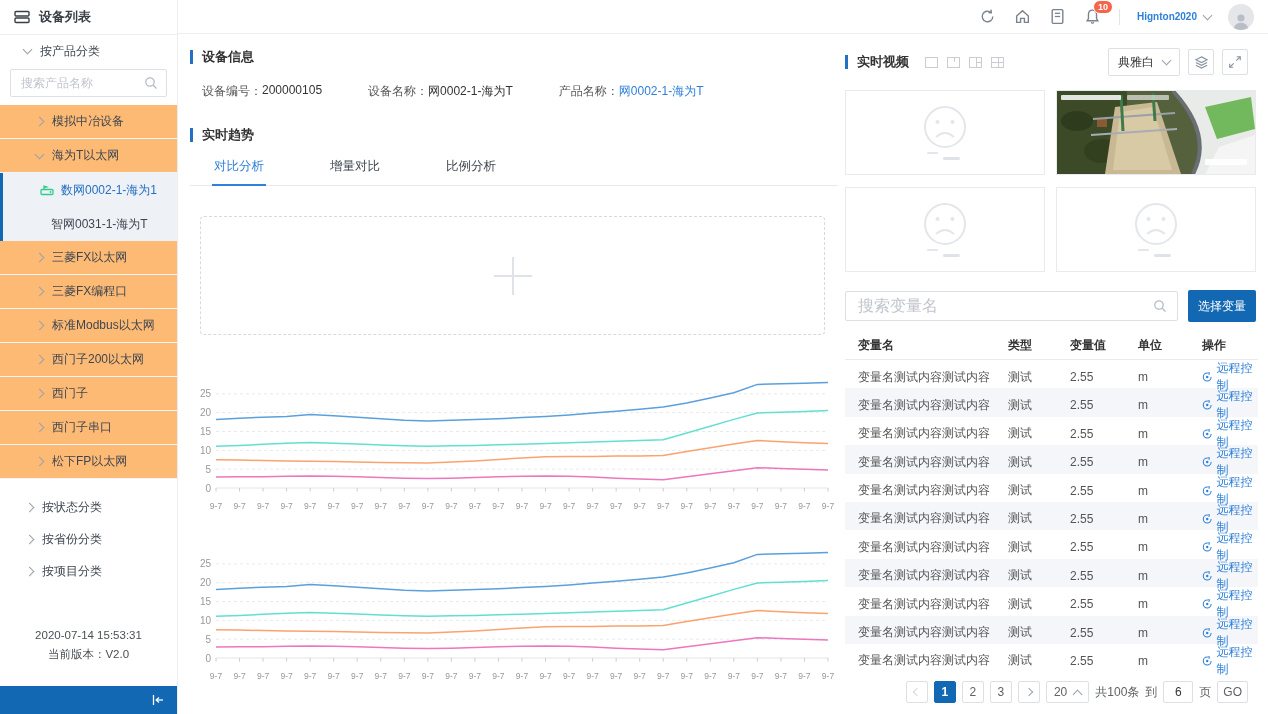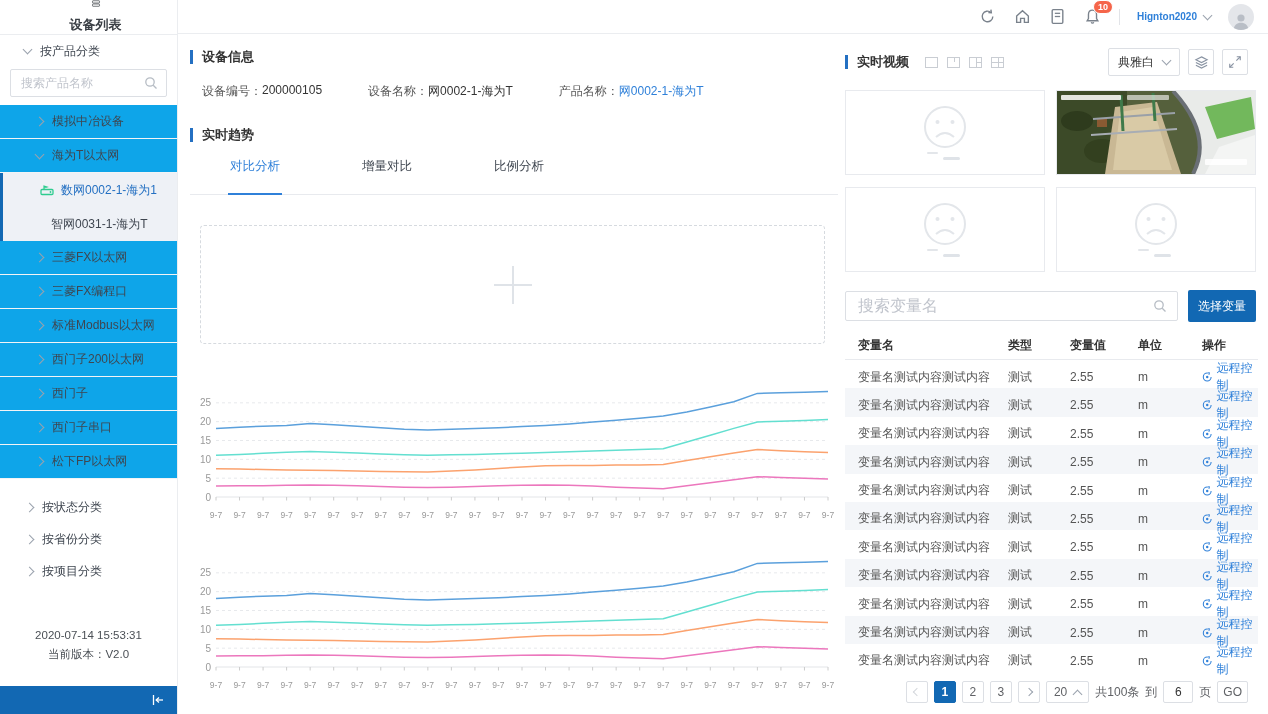--- a/index.html
+++ b/index.html
@@ -2,29 +2,29 @@
 <html><head>
 <meta charset="utf-8">
 <style>
   html,body{margin:0;padding:0;}
   body{width:1268px;height:714px;position:relative;overflow:hidden;background:#fff;
        font-family:"Liberation Sans","DejaVu Sans",sans-serif;font-size:12px;color:#333;}
   
   .sidebar{position:absolute;left:0;top:0;bottom:0;width:178px;border-right:1px solid #ebedf0;
            display:flex;flex-direction:column;background:#fff;z-index:3;box-sizing:border-box;}
   .sb-header{height:34px;min-height:34px;border-bottom:1px solid #ebedf0;display:flex;align-items:center;
-             padding-left:14px;gap:9px;font-weight:bold;font-size:13px;color:#3a3f45;flex-direction:column;}
+             padding-left:14px;gap:9px;font-weight:bold;font-size:13px;color:#3a3f45;}
   .sb-scroll{flex:0 0 auto;}
   .sb-group{height:32px;display:flex;align-items:center;gap:9px;padding-left:24px;color:#3f4650;cursor:pointer;}
   .sb-search{margin:2px 10px 8px;height:26px;border:1px solid #dcdfe4;border-radius:2px;display:flex;
              align-items:center;padding:0 8px;background:#fff;}
   .sb-search input{border:none;outline:none;flex:1;font-size:12px;color:#333;min-width:0;background:transparent;}
   .sb-search input::placeholder{color:#c0c4cc;}
   .tree-item{height:33px;display:flex;align-items:center;gap:9px;padding-left:36px;border-bottom:1px solid #f2f4f6;
-             color:#3f4650;cursor:pointer;background:#0ea5e9;}
+             color:#3f4650;cursor:pointer;background:#fdba74;}
   .sel-group{background:#eef1f6;border-left:3px solid #1268b3;}
   .dev-item{height:34px;display:flex;align-items:center;gap:7px;padding-left:37px;cursor:pointer;color:#3f4650;}
   .dev-item.selected{color:#2470c2;}
   .dev-item.plain{padding-left:48px;}
   .sb-bottom-groups{padding-top:12px;}
   .sb-bgroup{height:32px;display:flex;align-items:center;gap:9px;padding-left:26px;color:#3f4650;cursor:pointer;}
   .sb-footer{margin-top:auto;text-align:center;font-size:11.5px;color:#4a4f55;line-height:19px;padding-bottom:22px;}
   .sb-bottombar{height:28px;min-height:28px;background:#1268b3;display:flex;align-items:center;
                 justify-content:flex-end;padding-right:8px;}
   .collapse-btn{width:22px;height:18px;display:flex;align-items:center;justify-content:center;cursor:pointer;}
@@ -47,21 +47,21 @@
   
   .main{position:absolute;left:178px;top:34px;width:668px;bottom:0;padding:14px 0 0 12px;box-sizing:border-box;background:#fff;}
   .section-title{display:flex;align-items:center;gap:9px;font-size:13px;font-weight:bold;color:#333;}
   .section-title::before{content:"";width:3px;height:14px;background:#2470c2;}
   .info-row{display:flex;gap:46px;margin:17px 0 0 12px;color:#555;}
   .info-field{display:flex;}
   .info-value{color:#333;}
   .info-value.link{color:#2f80d9;cursor:pointer;}
   .trend-title{margin-top:26px;}
   .tabs{display:flex;border-bottom:1px solid #e8eaee;margin-top:4px;width:648px;padding-left:22px;gap:62px;box-sizing:border-box;}
-  .tab{padding:10px 2px 18px;cursor:pointer;color:#3f4650;border-bottom:2px solid transparent;margin-bottom:-1px;font-size:12.5px;margin-left:16px;}
+  .tab{padding:10px 2px 9px;cursor:pointer;color:#3f4650;border-bottom:2px solid transparent;margin-bottom:-1px;font-size:12.5px;}
   .tab.active{color:#2f80d9;border-bottom-color:#2f80d9;}
   .chart-placeholder{margin:30px 0 0 10px;width:625px;height:119px;border:1px dashed #d6dadf;border-radius:4px;
                      position:relative;cursor:pointer;box-sizing:border-box;}
   .plus{position:absolute;left:50%;top:50%;width:38px;height:38px;transform:translate(-50%,-50%);}
   .plus::before{content:"";position:absolute;left:0;top:18px;width:38px;height:2px;background:#dfe3e8;}
   .plus::after{content:"";position:absolute;left:18px;top:0;width:2px;height:38px;background:#dfe3e8;}
   .chart{display:block;margin-top:30px;}
   .chart + .chart{margin-top:20px;}
   
   .rightpanel{position:absolute;left:845px;top:34px;width:413px;bottom:9px;padding-top:14px;box-sizing:border-box;background:#fff;}

